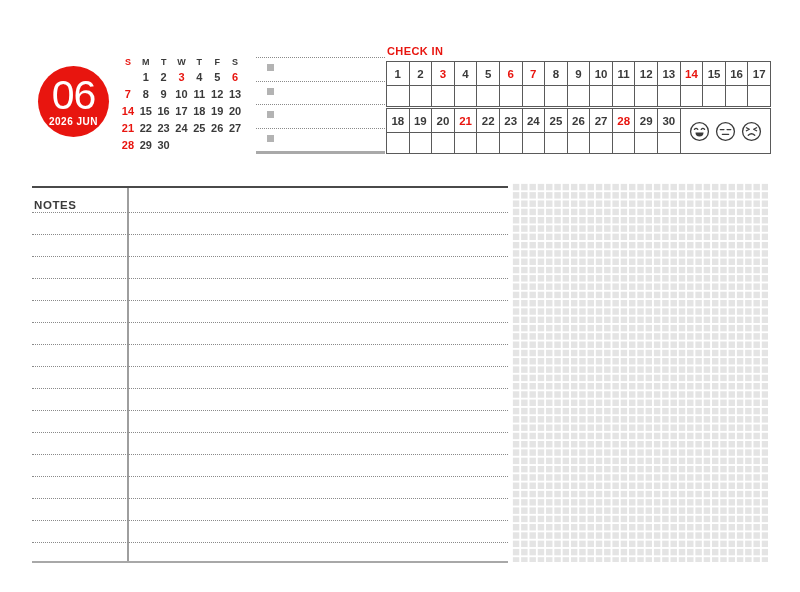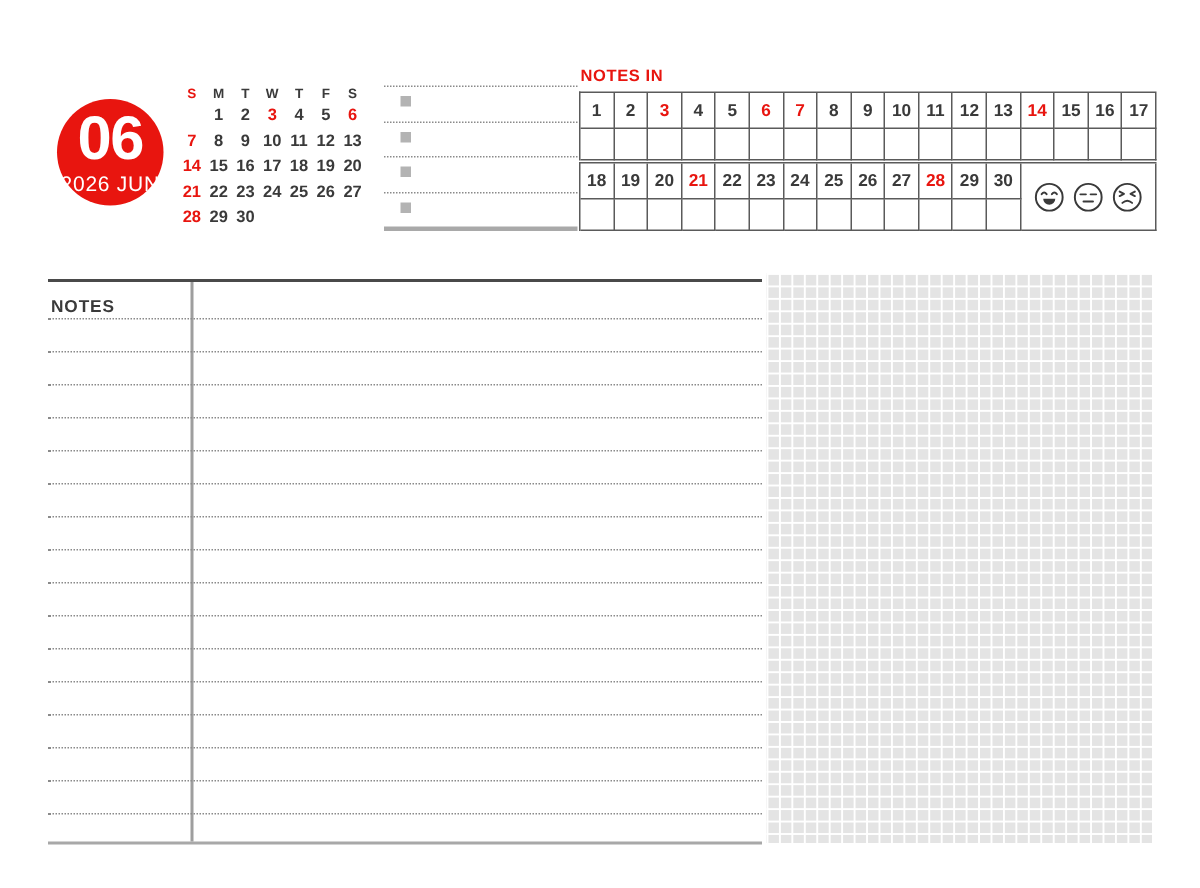--- a/index.html
+++ b/index.html
@@ -4,22 +4,22 @@
 <style>
   * { margin:0; padding:0; box-sizing:border-box; }
   html,body { width:800px; height:592px; background:#ffffff; overflow:hidden;
     font-family:"Liberation Sans", sans-serif; }
   .page { position:relative; width:800px; height:592px; background:#fff; }
 
   
   .badge { position:absolute; left:38px; top:66px; width:71px; height:71px;
     border-radius:50%; background:#e8150f; color:#fff; display:flex;
     flex-direction:column; align-items:center; justify-content:center; }
-  .badge .num { font-size:41px; font-weight:bold; line-height:0.95; letter-spacing:-1px; }
-  .badge .sub { font-size:14px; font-weight:normal; letter-spacing:0.5px; margin-top:2px; }
+  .badge .num { font-size:41px; font-weight:normal; line-height:0.95; letter-spacing:-1px; }
+  .badge .sub { font-size:10px; font-weight:bold; letter-spacing:0.5px; margin-top:2px; }
 
   
   .minical { position:absolute; left:119px; top:55px; width:125px; }
   .minical .grid { display:grid; grid-template-columns:repeat(7,1fr); }
   .minical .hd { font-size:9px; font-weight:bold; color:#3a3a3a; text-align:center;
     height:14px; line-height:14px; }
   .minical .hd.red { color:#e8150f; }
   .minical .day { font-size:11px; font-weight:bold; color:#3a3a3a; text-align:center;
     height:17px; line-height:17px; }
   .minical .day.red { color:#e8150f; }
@@ -129,21 +129,21 @@
         <div class="task-box"></div>
       </div>
       <div class="task-row">
         <div class="task-box"></div>
       </div>
       <div class="task-row">
         <div class="task-box"></div>
       </div>
     </div>
 
-  <div class="checkin-title">NOTES IN</div>
+  <div class="checkin-title">CHECK IN</div>
   <div class="checkin">
     <div class="ck-table">
         <div class="ck-cell ck-day">1</div>
         <div class="ck-cell ck-day">2</div>
         <div class="ck-cell ck-day red">3</div>
         <div class="ck-cell ck-day">4</div>
         <div class="ck-cell ck-day">5</div>
         <div class="ck-cell ck-day red">6</div>
         <div class="ck-cell ck-day red">7</div>
         <div class="ck-cell ck-day">8</div>

